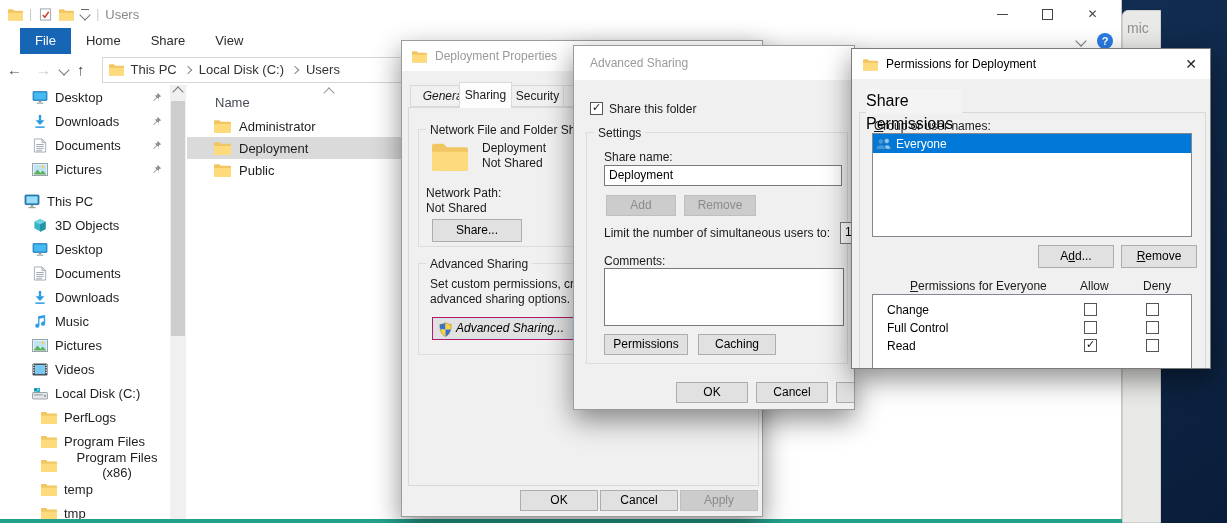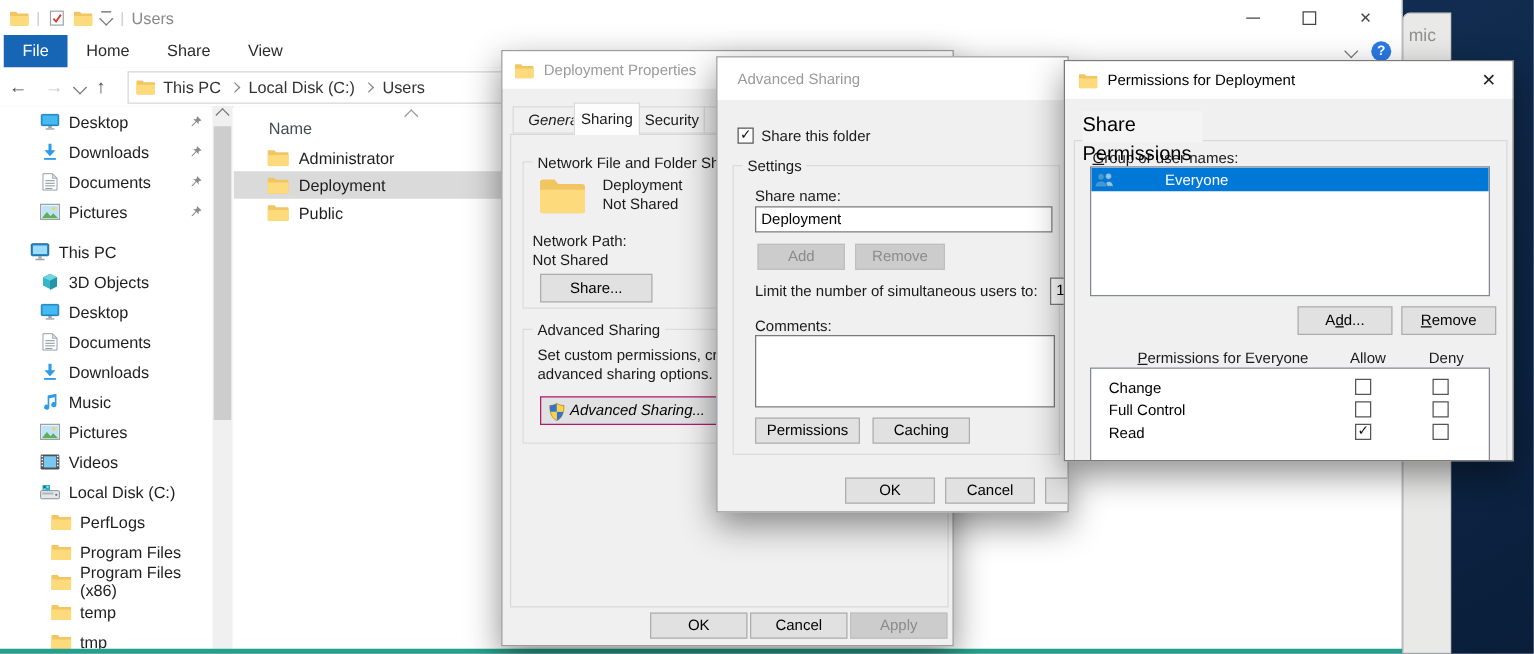--- a/index.html
+++ b/index.html
@@ -41,41 +41,41 @@
   .qat .ic{width:15px;height:13px;}
   .qat .sep{color:#c9c9c9;font-size:12px;}
   .qat-drop{display:flex;flex-direction:column;align-items:center;width:10px;}
   .qat-drop .bar{width:8px;height:0;border-top:1px solid #666;margin-bottom:1px;}
   .win-title{color:#8a8a8a;font-size:13px;margin-left:6px;}
   .wincontrols{position:absolute;right:6px;top:0;height:28px;display:flex;}
   .wc{width:45px;height:28px;display:flex;align-items:center;justify-content:center;color:#444;font-size:12px;}
   .wc .minbar{width:11px;border-top:1px solid #444;}
   .wc .maxbox{width:9px;height:9px;border:1px solid #444;}
   .ribbonrow{position:absolute;left:0;top:28px;right:0;height:26px;background:#fff;border-bottom:1px solid #ececec;}
-  .rtabs{display:flex;padding-left:3px;}
+  .rtabs{display:flex;padding-left:20px;}
   .rtab{height:26px;line-height:26px;padding:0 15px;font-size:13px;color:#2b2b2b;}
   .rtab.active{background:#1766b5;color:#fff;}
   .rib-right{position:absolute;right:8px;top:0;height:26px;display:flex;align-items:center;gap:12px;}
   .help{width:16px;height:16px;border-radius:50%;background:#2a7ae4;color:#fff;font-size:11px;font-weight:bold;
     display:flex;align-items:center;justify-content:center;}
   .navbar{position:absolute;left:0;top:54px;right:0;height:31px;background:#fff;border-bottom:1px solid #e4e4e4;
     display:flex;align-items:center;}
   .nav{font-size:15px;color:#4a4a4a;margin:0 7px;}
   .nav.disabled{color:#c9c9c9;}
   .navchev{margin:0 2px;}
   .addressbox{height:24px;border:1px solid #d6d6d6;margin-left:10px;flex:1;margin-right:10px;
     display:flex;align-items:center;background:#fff;}
   .addressbox .ic{width:15px;height:13px;margin-left:6px;}
   .crumbs{display:flex;align-items:center;}
   .crumb{font-size:13px;color:#333;padding:0 7px;}
   .crumbs .sep{margin:0 1px;border-color:#888;}
   .crumbs .sep:last-child{display:none;}
   
   .sidebar{position:absolute;left:0;top:85px;width:170px;bottom:4px;background:#fff;overflow:hidden;}
-  .side-item{height:24px;display:flex;align-items:center;font-size:13px;color:#1e1e1e;}
+  .side-item{height:24px;display:flex;align-items:center;font-size:13px;color:#1e1e1e;text-align:center;}
   .side-item.gap{margin-top:8px;}
   .side-item.lvl-1{padding-left:24px;}
   .side-item.lvl-2{padding-left:32px;}
   .side-item.lvl-3{padding-left:41px;}
   .side-item .ic{width:16px;height:15px;margin-right:7px;flex:none;}
   .side-item .pin{width:11px;height:11px;margin-left:auto;margin-right:8px;display:none;flex:none;}
   .side-item.pinned .pin{display:block;}
   .sidescroll{position:absolute;left:170px;top:85px;width:16px;bottom:4px;background:#f0f0f0;}
   .scroll-up{height:14px;display:flex;align-items:center;justify-content:center;}
   .scroll-thumb{position:absolute;left:1px;top:16px;width:14px;height:235px;background:#cdcdcd;}
@@ -93,21 +93,21 @@
     border:1px solid #cfcfcd;border-radius:6px 0 0 0;box-sizing:border-box;}
   .mic-label{position:absolute;left:4px;top:9px;color:#8f8f8f;font-size:14px;}
   
   .ptabrow .ptab{position:absolute;height:22px;top:44px;background:#f0f0f0;border:1px solid #d9d9d9;
     box-sizing:border-box;font-size:12px;text-align:center;line-height:20px;color:#1a1a1a;}
   .ptab.active{top:41px;height:26px;background:#fdfdfd;border-bottom:none;line-height:24px;z-index:2;}
   .tabpage{position:absolute;border:1px solid #d9d9d9;background:#f0f0f0;}
   .lbl12{position:absolute;font-size:12px;color:#1a1a1a;white-space:nowrap;}
   
   .listbox{position:absolute;background:#fff;border:1px solid #828790;box-sizing:border-box;overflow:hidden;}
-  .group-row{height:19px;display:flex;align-items:center;font-size:12px;color:#000;gap:36px;}
+  .group-row{height:19px;display:flex;align-items:center;font-size:12px;color:#000;}
   .group-row.selected{background:#0078d7;color:#fff;}
   .group-row .ic{width:18px;height:14px;margin:0 3px 0 2px;flex:none;}
   .perm-row{position:relative;height:18px;}
   .perm-row .pname{position:absolute;left:14px;top:2px;font-size:12px;color:#000;}
   .perm-row .cb.allow{left:211px;top:2px;}
   .perm-row .cb.deny{left:273px;top:2px;}
   .close-x{position:absolute;width:26px;height:22px;display:flex;align-items:center;justify-content:center;
     font-size:14px;color:#222;}
 </style>
 </head>

